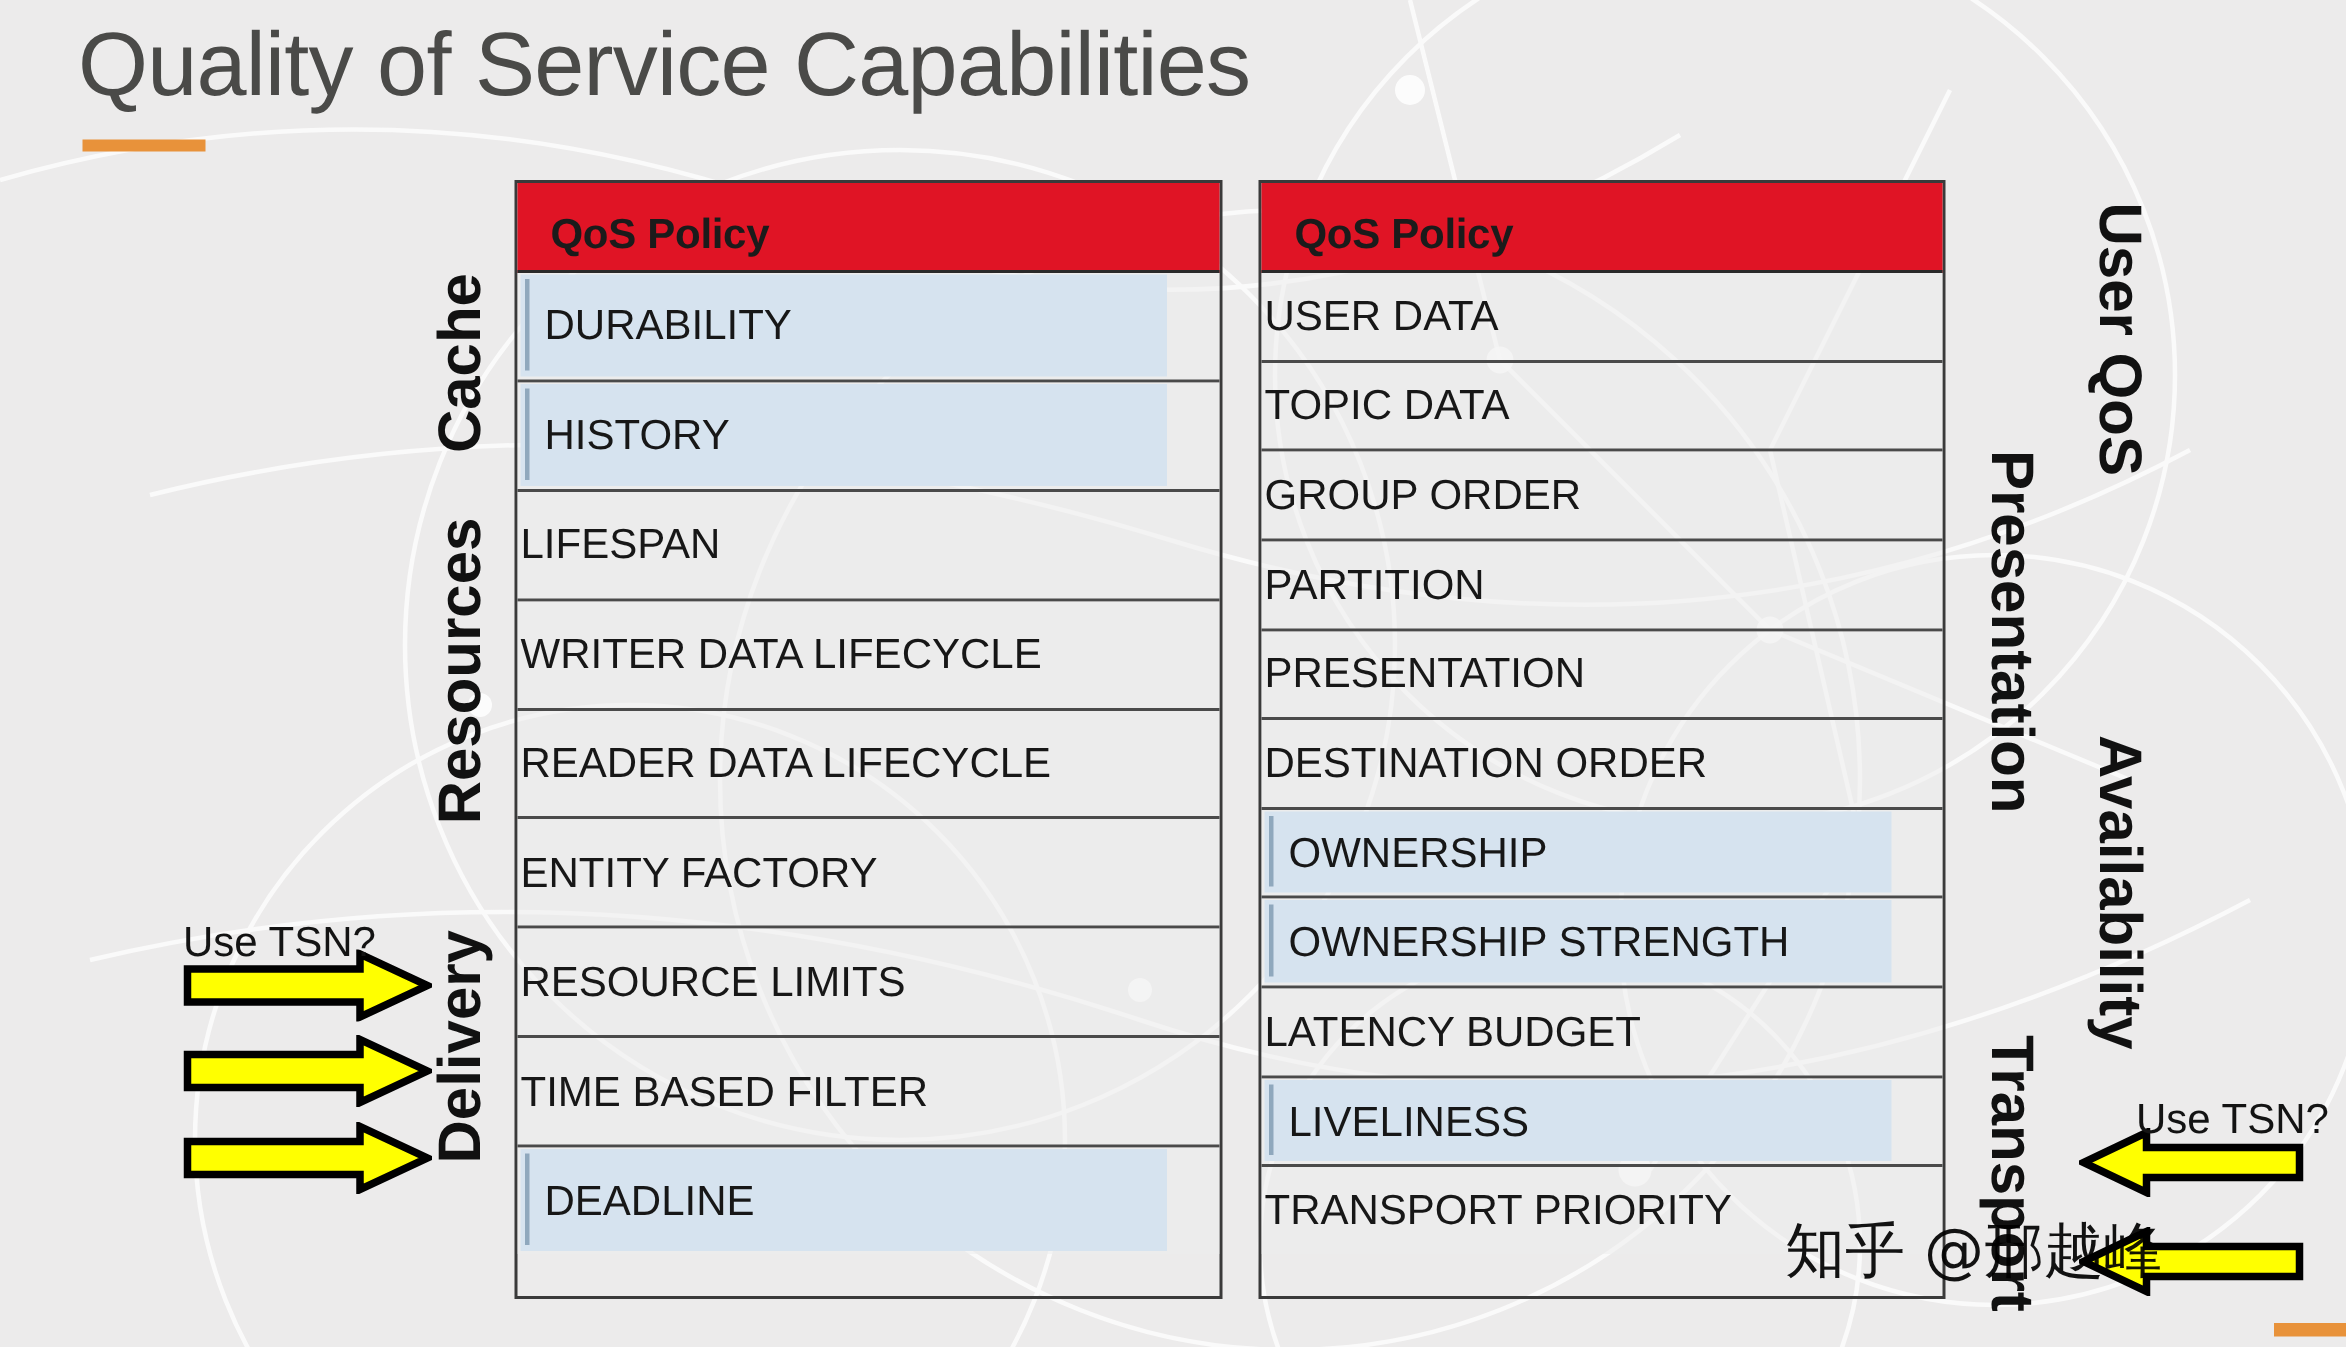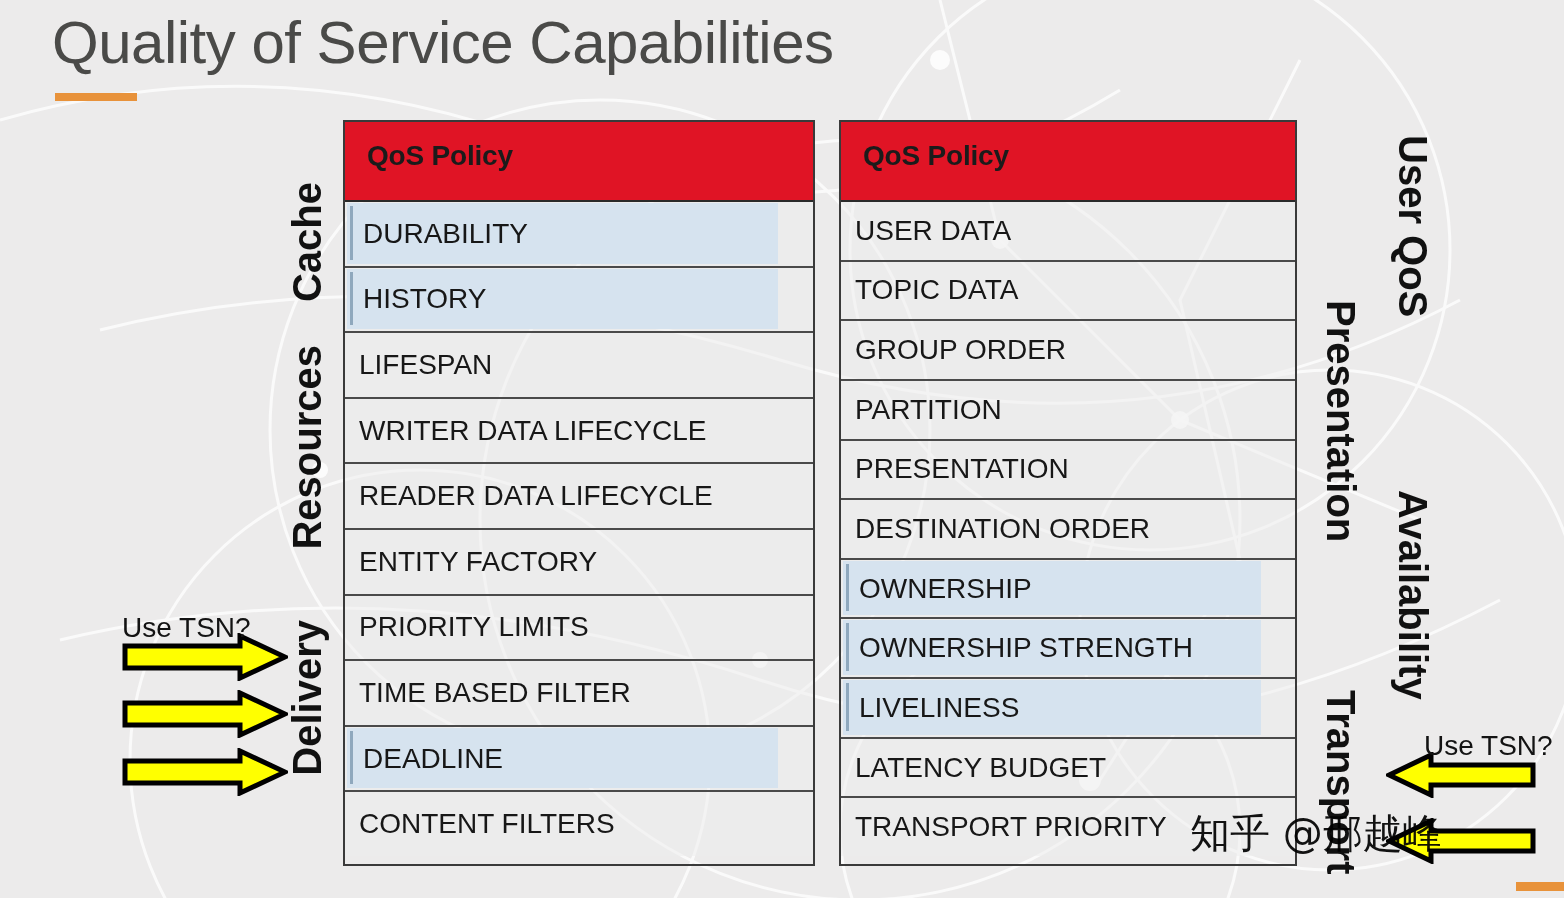--- a/index.html
+++ b/index.html
@@ -65,21 +65,21 @@
     background: transparent;
   }
   #table-left  { left: 343px; top: 120px; width: 472px; height: 746px; }
   #table-right { left: 839px; top: 120px; width: 458px; height: 746px; }
 
   .qos-header {
     background: #e01425;
     color: #1b1b1b;
     font-size: 28px;
     font-weight: bold;
-    height: 80px;
+    height: 60px;
     line-height: 68px;
     padding-left: 22px;
     box-sizing: border-box;
     border-bottom: 2px solid #2a2a2a;
     letter-spacing: -0.2px;
     overflow: hidden;
   }
 
   .qos-rows {
     height: 654px;
@@ -114,21 +114,21 @@
     bottom: 6px;
     width: 3px;
     background: #8fa8bd;
     z-index: 1;
   }
   .qos-row .lbl {
     position: relative;
     z-index: 2;
     font-size: 28px;
     color: #171717;
-    padding-left: 14px;
+    padding-left: 2px;
     letter-spacing: 0px;
     white-space: nowrap;
     font-family: "Liberation Sans", sans-serif;
   }
   .qos-row.hl-on .lbl { padding-left: 18px; }
 
   
   .vcat {
     position: absolute;
     z-index: 4;
@@ -239,32 +239,29 @@
       <div class="qos-row">
         <div class="lbl">WRITER DATA LIFECYCLE</div>
       </div>
       <div class="qos-row">
         <div class="lbl">READER DATA LIFECYCLE</div>
       </div>
       <div class="qos-row">
         <div class="lbl">ENTITY FACTORY</div>
       </div>
       <div class="qos-row">
-        <div class="lbl">PRIORITY LIMITS</div>
+        <div class="lbl">RESOURCE LIMITS</div>
       </div>
       <div class="qos-row">
         <div class="lbl">TIME BASED FILTER</div>
       </div>
       <div class="qos-row hl-on">
         <div class="hl" style="background: rgb(214, 227, 239);"></div>
         <div class="hl-bar"></div>
         <div class="lbl">DEADLINE</div>
-      </div>
-      <div class="qos-row">
-        <div class="lbl">CONTENT FILTERS</div>
       </div>
     </div>
 </div>
 
 <div id="table-right" class="qos-table">
   <div class="qos-header" style="background: rgb(224, 20, 37);">QoS Policy</div>
   <div class="qos-rows">
       <div class="qos-row">
         <div class="lbl">USER DATA</div>
       </div>
@@ -286,27 +283,27 @@
       <div class="qos-row hl-on">
         <div class="hl" style="background: rgb(214, 227, 239);"></div>
         <div class="hl-bar"></div>
         <div class="lbl">OWNERSHIP</div>
       </div>
       <div class="qos-row hl-on">
         <div class="hl" style="background: rgb(214, 227, 239);"></div>
         <div class="hl-bar"></div>
         <div class="lbl">OWNERSHIP STRENGTH</div>
       </div>
+      <div class="qos-row">
+        <div class="lbl">LATENCY BUDGET</div>
+      </div>
       <div class="qos-row hl-on">
         <div class="hl" style="background: rgb(214, 227, 239);"></div>
         <div class="hl-bar"></div>
         <div class="lbl">LIVELINESS</div>
-      </div>
-      <div class="qos-row">
-        <div class="lbl">LATENCY BUDGET</div>
       </div>
       <div class="qos-row">
         <div class="lbl">TRANSPORT PRIORITY</div>
       </div>
     </div>
 </div>
 
 <div id="vcat-cache" class="vcat left">Cache</div>
 <div id="vcat-resources" class="vcat left">Resources</div>
 <div id="vcat-delivery" class="vcat left">Delivery</div>

